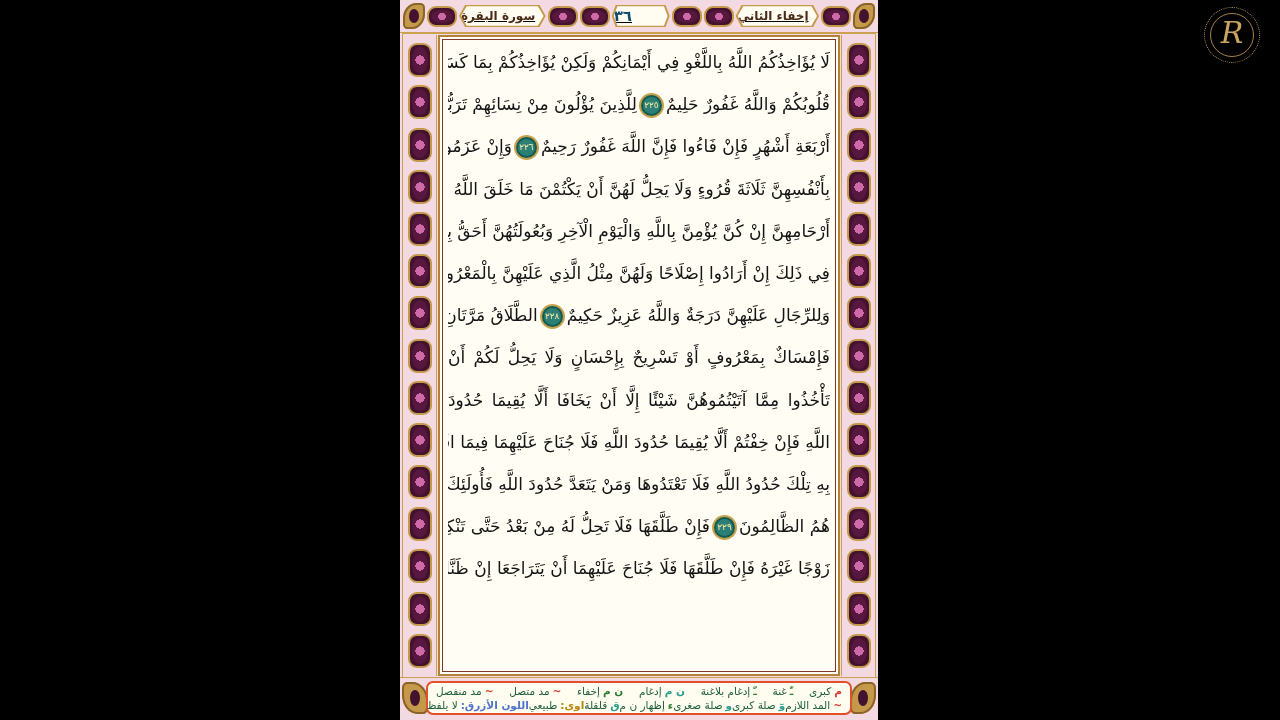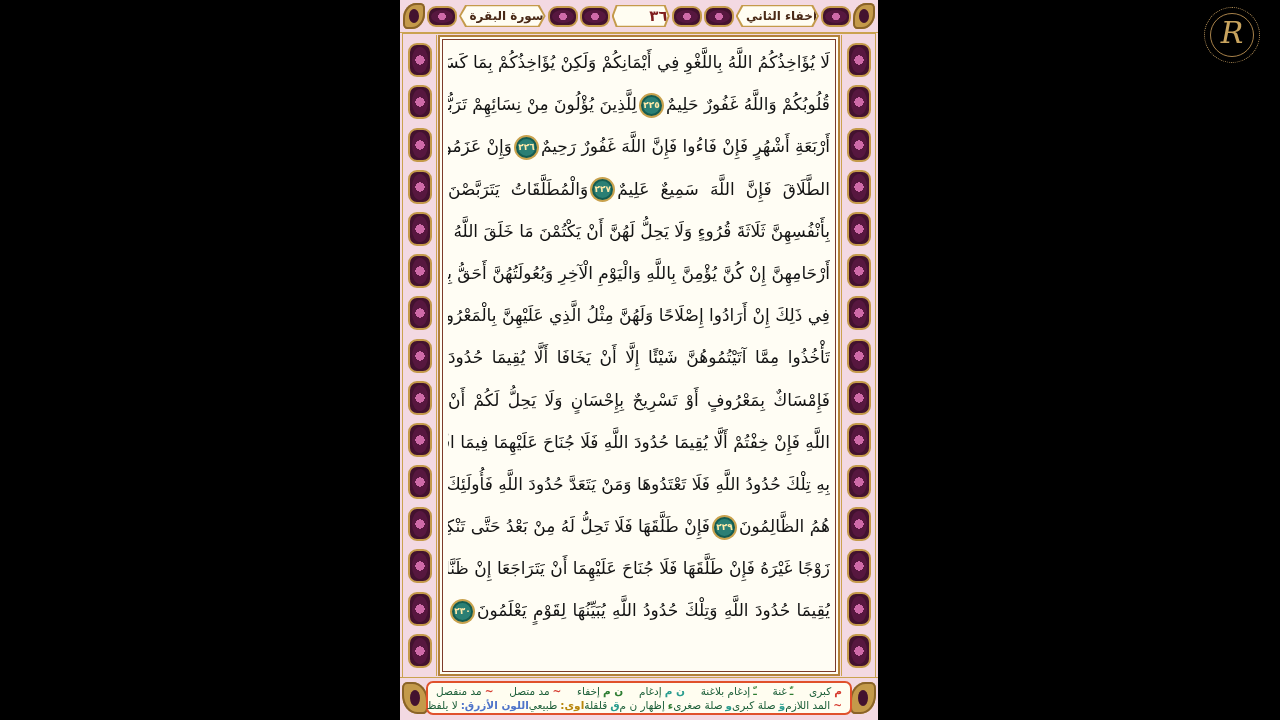--- a/index.html
+++ b/index.html
@@ -26,41 +26,41 @@
        box-sizing:border-box;flex:0 0 auto;}
   .med::before{content:"";position:absolute;inset:2px;border-radius:50%;
        background:radial-gradient(circle,#cf6aa8 0 30%,#57173f 31% 100%);}
   .med.h{width:30px;height:21px;}
   .med.v{width:24px;height:34px;}
   .cart{background:#c49a4a;height:25px;flex:1 1 auto;
         clip-path:polygon(0 50%,7% 6%,93% 6%,100% 50%,93% 94%,7% 94%);
         display:flex;align-items:center;justify-content:center;padding:2px;box-sizing:border-box;}
   .cart-in{background:#fffdf2;width:100%;height:100%;
         clip-path:polygon(0 50%,7% 4%,93% 4%,100% 50%,93% 96%,7% 96%);
-        display:flex;align-items:center;justify-content:flex-start;}
+        display:flex;align-items:center;justify-content:flex-end;text-decoration:underline;}
   .cart-in span{font-size:12px;font-weight:bold;color:#4a2a17;white-space:nowrap;}
   .cart.num{flex:0 0 58px;}
-  .cart.num .cart-in span{font-size:15px;color:#7f1d1d;}
+  .cart.num .cart-in span{font-size:15px;color:#0c4a6e;}
 
   
   .frame{position:absolute;top:33px;left:2px;right:2px;bottom:42px;background:#f3d9e2;
          border:1px solid #caa24f;box-sizing:border-box;}
   .chain{position:absolute;top:1px;bottom:1px;width:33px;display:flex;flex-direction:column;
          align-items:center;justify-content:space-evenly;}
   .chain.left{left:0;border-right:1px solid #caa24f;}
   .chain.right{right:0;border-left:1px solid #caa24f;}
 
   
   .textbox{position:absolute;left:35px;right:35px;top:1px;bottom:1px;background:#fffdf4;
            border:2px solid #b3813a;box-shadow:inset 0 0 0 2px #fffdf4,inset 0 0 0 3px #7c3b2a;
            box-sizing:border-box;padding:4px 8px 2px 8px;overflow:hidden;}
   .line{height:42.2px;line-height:42.2px;font-size:17px;color:#141414;
         text-align:justify;text-align-last:justify;overflow:hidden;white-space:nowrap;}
   .vbadge{display:inline-flex;align-items:center;justify-content:center;width:21px;height:21px;
-        border-radius:50%;background:#2b7f74;color:#ffe9a8;font-size:9px;font-weight:bold;
+        border-radius:50%;background:#2b7f74;color:#ffe9a8;font-size:9px;font-weight:normal;
         border:2px solid #145c52;box-shadow:0 0 0 2px #c9a24e;vertical-align:middle;
         margin:0 4px;line-height:1;box-sizing:border-box;}
   .vbadge:empty{display:none;}
 
   
   .legendwrap{position:absolute;bottom:0;left:0;right:0;height:42px;background:#f3d9e2;
         border-top:1px solid #caa24f;}
   .lcorner{position:absolute;top:4px;width:26px;height:32px;background:#c49a4a;
         box-shadow:inset 0 0 0 2px #8a6328;border-radius:20% 60% 20% 60%;}
   .lcorner.l{left:2px;}
@@ -151,31 +151,30 @@
           <div class="med v"></div>
         <div class="med v"></div>
           <div class="med v"></div>
           <div class="med v"></div>
       </div>
 
       <div class="textbox" dir="rtl">
         <div class="line"><span>لَا يُؤَاخِذُكُمُ اللَّهُ بِاللَّغْوِ فِي أَيْمَانِكُمْ وَلَكِنْ يُؤَاخِذُكُمْ بِمَا كَسَبَتْ</span><span></span></div>
         <div class="line"><span>قُلُوبُكُمْ وَاللَّهُ غَفُورٌ حَلِيمٌ</span><span class="vbadge">٢٢٥</span><span>لِلَّذِينَ يُؤْلُونَ مِنْ نِسَائِهِمْ تَرَبُّصُ</span></div>
         <div class="line"><span>أَرْبَعَةِ أَشْهُرٍ فَإِنْ فَاءُوا فَإِنَّ اللَّهَ غَفُورٌ رَحِيمٌ</span><span class="vbadge">٢٢٦</span><span>وَإِنْ عَزَمُوا</span></div>
-        <div class="line"><span>الطَّلَاقَ فَإِنَّ اللَّهَ سَمِيعٌ عَلِيمٌ</span><span class="vbadge">٢٢٧</span><span>وَالْمُطَلَّقَاتُ يَتَرَبَّصْنَ</span></div>
         <div class="line"><span>بِأَنْفُسِهِنَّ ثَلَاثَةَ قُرُوءٍ وَلَا يَحِلُّ لَهُنَّ أَنْ يَكْتُمْنَ مَا خَلَقَ اللَّهُ فِي</span><span></span></div>
         <div class="line"><span>أَرْحَامِهِنَّ إِنْ كُنَّ يُؤْمِنَّ بِاللَّهِ وَالْيَوْمِ الْآخِرِ وَبُعُولَتُهُنَّ أَحَقُّ بِرَدِّهِنَّ</span><span></span></div>
         <div class="line"><span>فِي ذَلِكَ إِنْ أَرَادُوا إِصْلَاحًا وَلَهُنَّ مِثْلُ الَّذِي عَلَيْهِنَّ بِالْمَعْرُوفِ</span><span></span></div>
+        <div class="line"><span>وَلِلرِّجَالِ عَلَيْهِنَّ دَرَجَةٌ وَاللَّهُ عَزِيزٌ حَكِيمٌ</span><span class="vbadge">٢٢٨</span><span>الطَّلَاقُ مَرَّتَانِ</span></div>
+        <div class="line"><span>فَإِمْسَاكٌ بِمَعْرُوفٍ أَوْ تَسْرِيحٌ بِإِحْسَانٍ وَلَا يَحِلُّ لَكُمْ أَنْ</span><span></span></div>
         <div class="line"><span>تَأْخُذُوا مِمَّا آتَيْتُمُوهُنَّ شَيْئًا إِلَّا أَنْ يَخَافَا أَلَّا يُقِيمَا حُدُودَ</span><span></span></div>
-        <div class="line"><span>فَإِمْسَاكٌ بِمَعْرُوفٍ أَوْ تَسْرِيحٌ بِإِحْسَانٍ وَلَا يَحِلُّ لَكُمْ أَنْ</span><span></span></div>
         <div class="line"><span>اللَّهِ فَإِنْ خِفْتُمْ أَلَّا يُقِيمَا حُدُودَ اللَّهِ فَلَا جُنَاحَ عَلَيْهِمَا فِيمَا افْتَدَتْ</span><span></span></div>
         <div class="line"><span>بِهِ تِلْكَ حُدُودُ اللَّهِ فَلَا تَعْتَدُوهَا وَمَنْ يَتَعَدَّ حُدُودَ اللَّهِ فَأُولَئِكَ</span><span></span></div>
         <div class="line"><span>هُمُ الظَّالِمُونَ</span><span class="vbadge">٢٢٩</span><span>فَإِنْ طَلَّقَهَا فَلَا تَحِلُّ لَهُ مِنْ بَعْدُ حَتَّى تَنْكِحَ</span></div>
         <div class="line"><span>زَوْجًا غَيْرَهُ فَإِنْ طَلَّقَهَا فَلَا جُنَاحَ عَلَيْهِمَا أَنْ يَتَرَاجَعَا إِنْ ظَنَّا أَنْ</span><span></span></div>
-        <div class="line"><span>يُقِيمَا حُدُودَ اللَّهِ وَتِلْكَ حُدُودُ اللَّهِ يُبَيِّنُهَا لِقَوْمٍ يَعْلَمُونَ</span><span class="vbadge">٢٣٠</span><span></span></div>
       </div>
     </div>
 
     <div class="legendwrap">
       <div class="lcorner l"></div>
       <div class="lcorner r"></div>
       <div class="legendbox" dir="rtl">
         <div class="lrow">
           <span class="litem">
               <span class="sym c-red">م</span>

